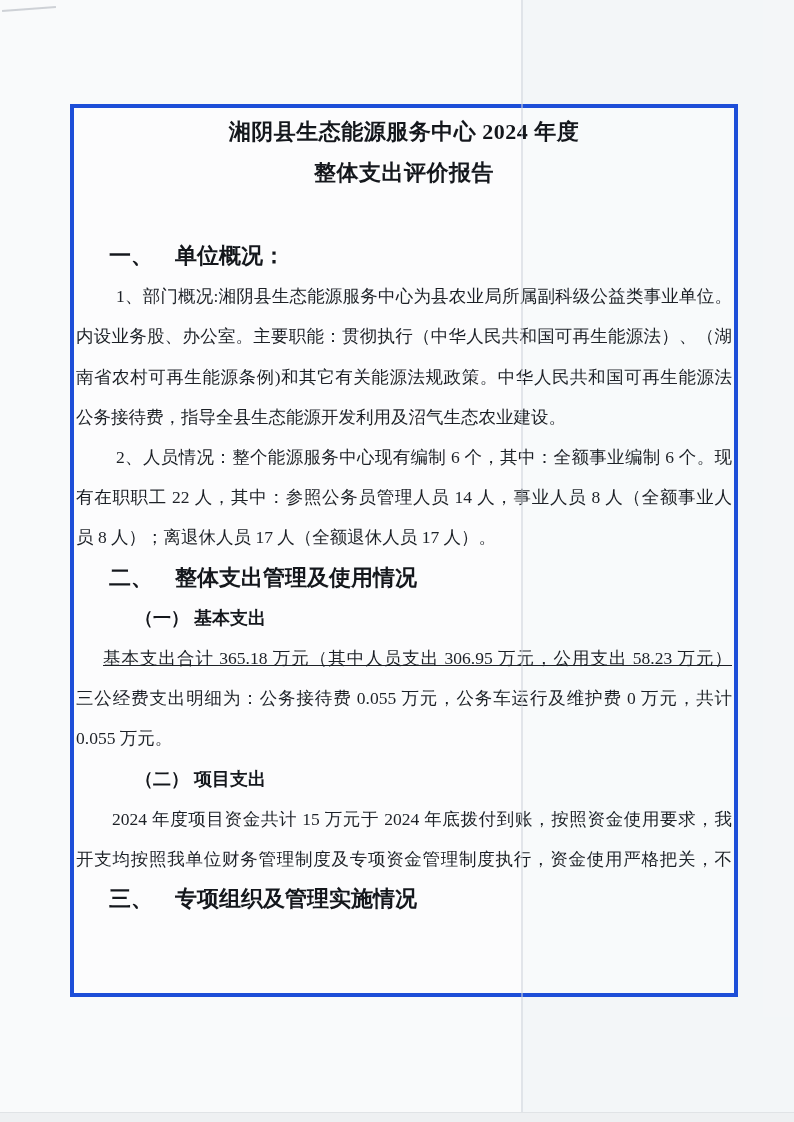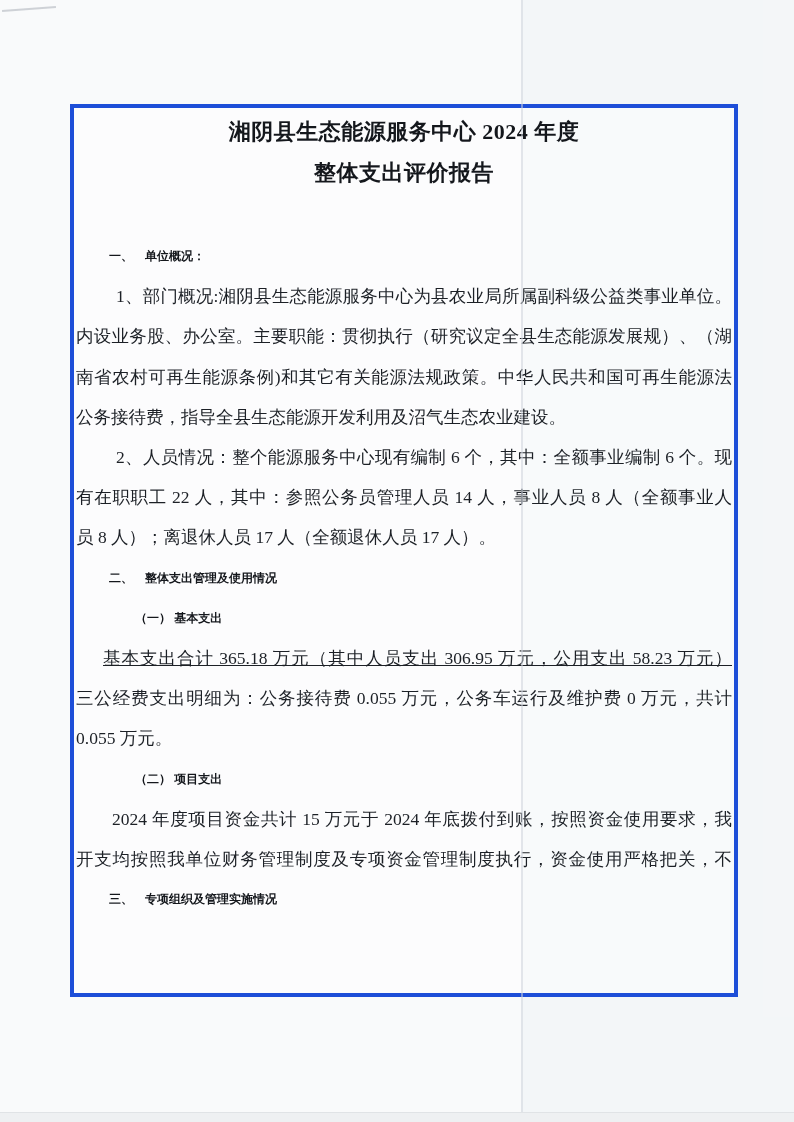--- a/index.html
+++ b/index.html
@@ -74,28 +74,28 @@
     white-space: nowrap;
   }
   .fill {
     white-space: normal;
     text-align: justify;
     text-align-last: justify;
   }
   .h1 {
     font-family: "Liberation Sans", "DejaVu Sans", sans-serif;
     font-weight: bold;
-    font-size: 12px;
+    font-size: 22px;
     color: #14171c;
     text-indent: 33px;
   }
   .sub {
     font-family: "Liberation Sans", "DejaVu Sans", sans-serif;
     font-weight: bold;
-    font-size: 12px;
+    font-size: 18px;
     color: #14171c;
     text-indent: 59px;
   }
   .ind2  { text-indent: 40px; }
   .ind15 { text-indent: 27px; text-decoration: underline; }
   .ind17 { text-indent: 36px; }
 </style>
 </head>
 <body>
 
@@ -106,21 +106,21 @@
 
   <div class="doc-box">
     <div class="doc-inner">
       <div class="titles">
         <div class="title-line">湘阴县生态能源服务中心 2024 年度</div>
         <div class="title-line">整体支出评价报告</div>
       </div>
       <div class="body-block">
         <div class="line h1">一、　单位概况：</div>
         <div class="line ind2 fill">1、部门概况:湘阴县生态能源服务中心为县农业局所属副科级公益类事业单位。</div>
-        <div class="line fill">内设业务股、办公室。主要职能：贯彻执行（研究议定全县生态能源发展规）、（湖</div>
+        <div class="line fill">内设业务股、办公室。主要职能：贯彻执行（中华人民共和国可再生能源法）、（湖</div>
         <div class="line fill">南省农村可再生能源条例)和其它有关能源法规政策。中华人民共和国可再生能源法</div>
         <div class="line">公务接待费，指导全县生态能源开发利用及沼气生态农业建设。</div>
         <div class="line ind2 fill">2、人员情况：整个能源服务中心现有编制 6 个，其中：全额事业编制 6 个。现</div>
         <div class="line fill">有在职职工 22 人，其中：参照公务员管理人员 14 人，事业人员 8 人（全额事业人</div>
         <div class="line">员 8 人）；离退休人员 17 人（全额退休人员 17 人）。</div>
         <div class="line h1">二、　整体支出管理及使用情况</div>
         <div class="line sub">（一） 基本支出</div>
         <div class="line ind15 fill">基本支出合计 365.18 万元（其中人员支出 306.95 万元，公用支出 58.23 万元）</div>
         <div class="line fill">三公经费支出明细为：公务接待费 0.055 万元，公务车运行及维护费 0 万元，共计</div>
         <div class="line">0.055 万元。</div>

